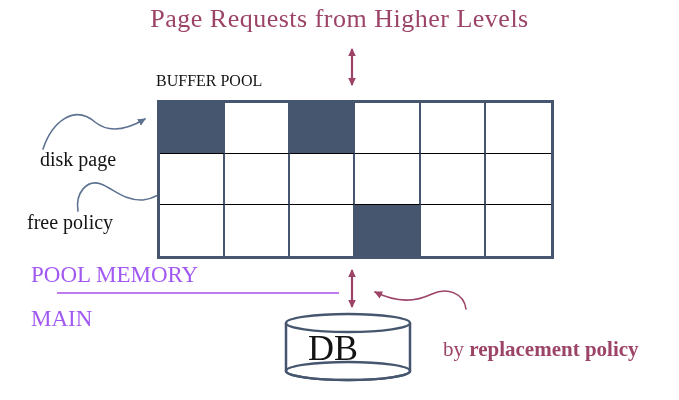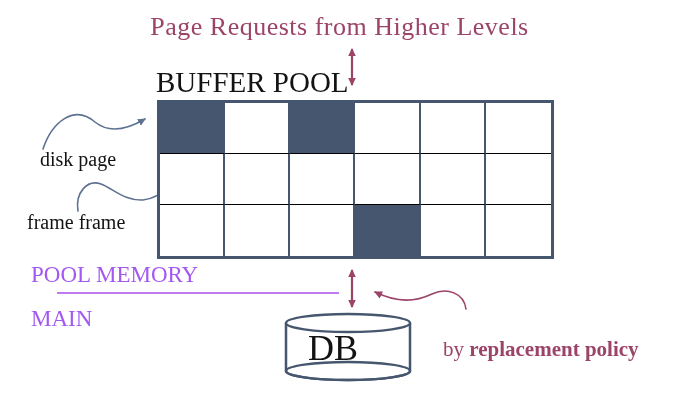--- a/index.html
+++ b/index.html
@@ -7,24 +7,24 @@
     --purple-text:#a259f2; --purple-line:#c07af0; --text-black:#131313;
   }
   html,body{margin:0;padding:0;background:#fff;}
   .stage{
     position:relative; width:679px; height:400px; background:#fff;
     font-family:"Liberation Serif","DejaVu Serif",serif; overflow:hidden;
     color:var(--text-black);
   }
   .abs{position:absolute;}
   .title{
-    left:0; right:0; top:12px; text-align:center; font-size:26px;
+    left:0; right:0; top:4px; text-align:center; font-size:26px;
     color:var(--maroon); letter-spacing:.5px; z-index:3;
   }
-  .bp-label{left:156px; top:66px; font-size:29px; color:var(--text-black); z-index:3;text-align:center;}
+  .bp-label{left:156px; top:72px; font-size:16px; color:var(--text-black); z-index:3;text-align:center;}
   .grid{
     left:157px; top:100px; width:397px; height:159px;
     border:3px solid var(--slate); box-sizing:border-box;
     display:grid; grid-template-columns:repeat(6,1fr); grid-template-rows:repeat(3,1fr);
     background:#fff; z-index:2;
   }
   .cell{border-right:2px solid var(--slate); border-bottom:1.5px solid #000;}
   .cell.lc{border-right:none;}
   .cell.lr{border-bottom:none;}
   .cell.filled{background:var(--slate);}
@@ -99,21 +99,21 @@
       <div class="cell lc"></div>
       <div class="cell lr"></div>
       <div class="cell lr"></div>
       <div class="cell lr"></div>
       <div class="cell lr filled"></div>
       <div class="cell lr"></div>
       <div class="cell lc lr"></div>
     </div>
 
   <div class="abs side-label disk-page">disk page</div>
-  <div class="abs side-label free-frame">frame frame</div>
+  <div class="abs side-label free-frame">free policy</div>
 
   <div class="abs mm-label">POOL MEMORY</div>
   <div class="abs mm-line"></div>
   <div class="abs disk-label">MAIN</div>
 
   <div class="abs choice">
     <br>
     <span>by </span><span class="b">replacement policy</span>
   </div>
 

